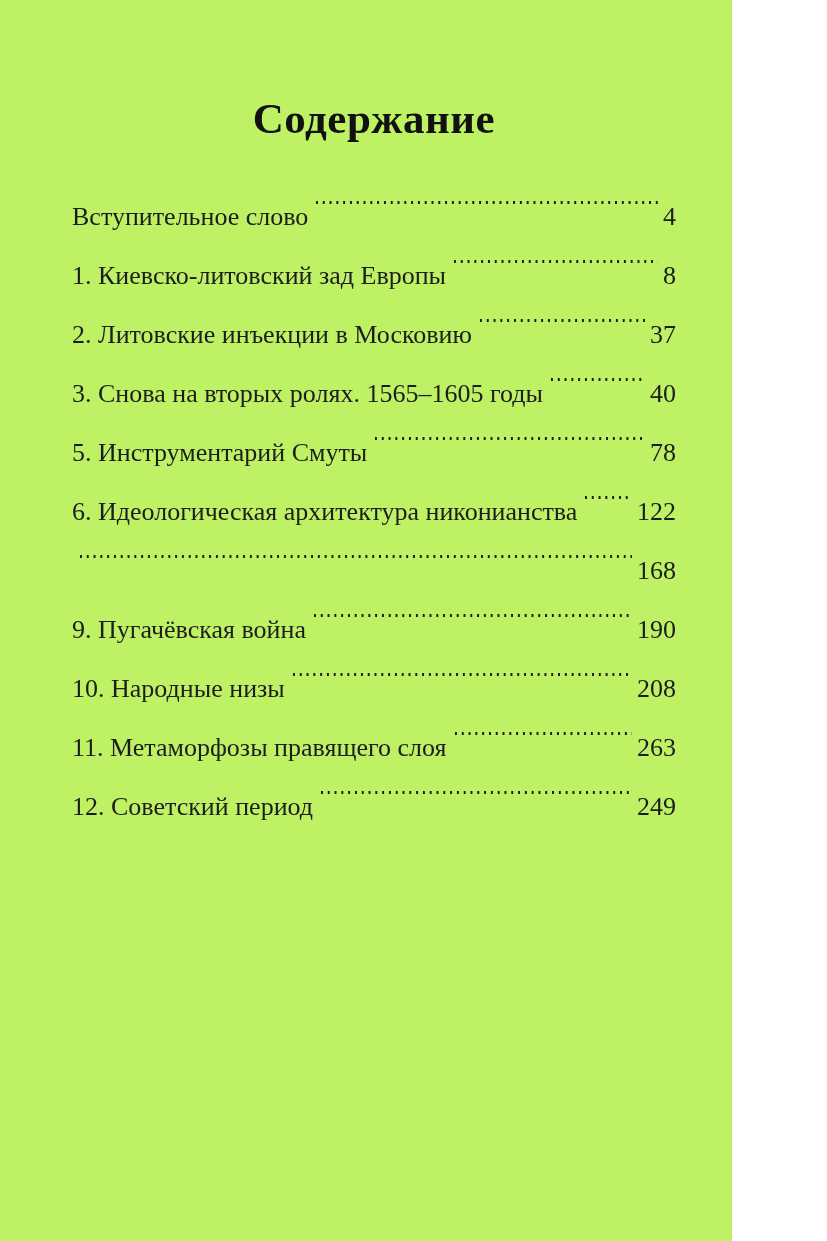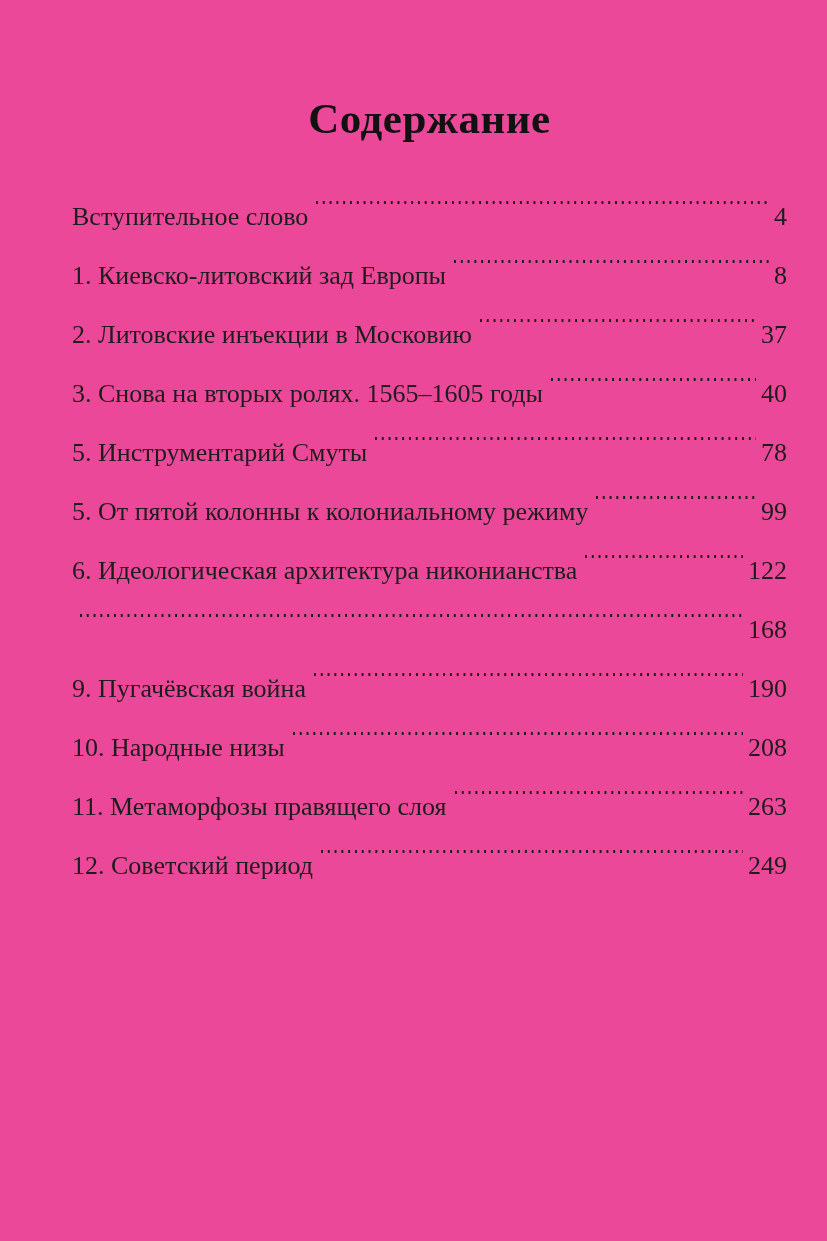--- a/index.html
+++ b/index.html
@@ -9,24 +9,24 @@
   }
   body {
     width: 827px;
     height: 1241px;
     overflow: hidden;
     font-family: "Liberation Serif", "DejaVu Serif", serif;
     color: #1d1d1d;
   }
   .page {
     box-sizing: border-box;
-    width: 827px;
+    width: 732px;
     height: 1241px;
-    padding: 0 40px 0 72px;
-    background: #ec4899;
+    padding: 0 56px 0 72px;
+    background: #bef264;
   }
   .page-title {
     margin: 0;
     padding-top: 94px;
     font-size: 43px;
     line-height: 1.15;
     font-weight: 700;
     text-align: center;
     color: #111111;
     letter-spacing: 0.5px;
@@ -87,25 +87,20 @@
         <span class="toc-label">3. Снова на вторых ролях. 1565–1605 годы</span>
         <span class="leader"></span>
         <span class="toc-page">40</span>
       </div>
       <div class="toc-row">
         <span class="toc-label">5. Инструментарий Смуты</span>
         <span class="leader"></span>
         <span class="toc-page">78</span>
       </div>
       <div class="toc-row">
-        <span class="toc-label">5. От пятой колонны к колониальному режиму</span>
-        <span class="leader"></span>
-        <span class="toc-page">99</span>
-      </div>
-      <div class="toc-row">
         <span class="toc-label">6. Идеологическая архитектура никонианства</span>
         <span class="leader"></span>
         <span class="toc-page">122</span>
       </div>
       <div class="toc-row">
         <span class="leader"></span>
         <span class="toc-page">168</span>
       </div>
       <div class="toc-row">
         <span class="toc-label">9. Пугачёвская война</span>

